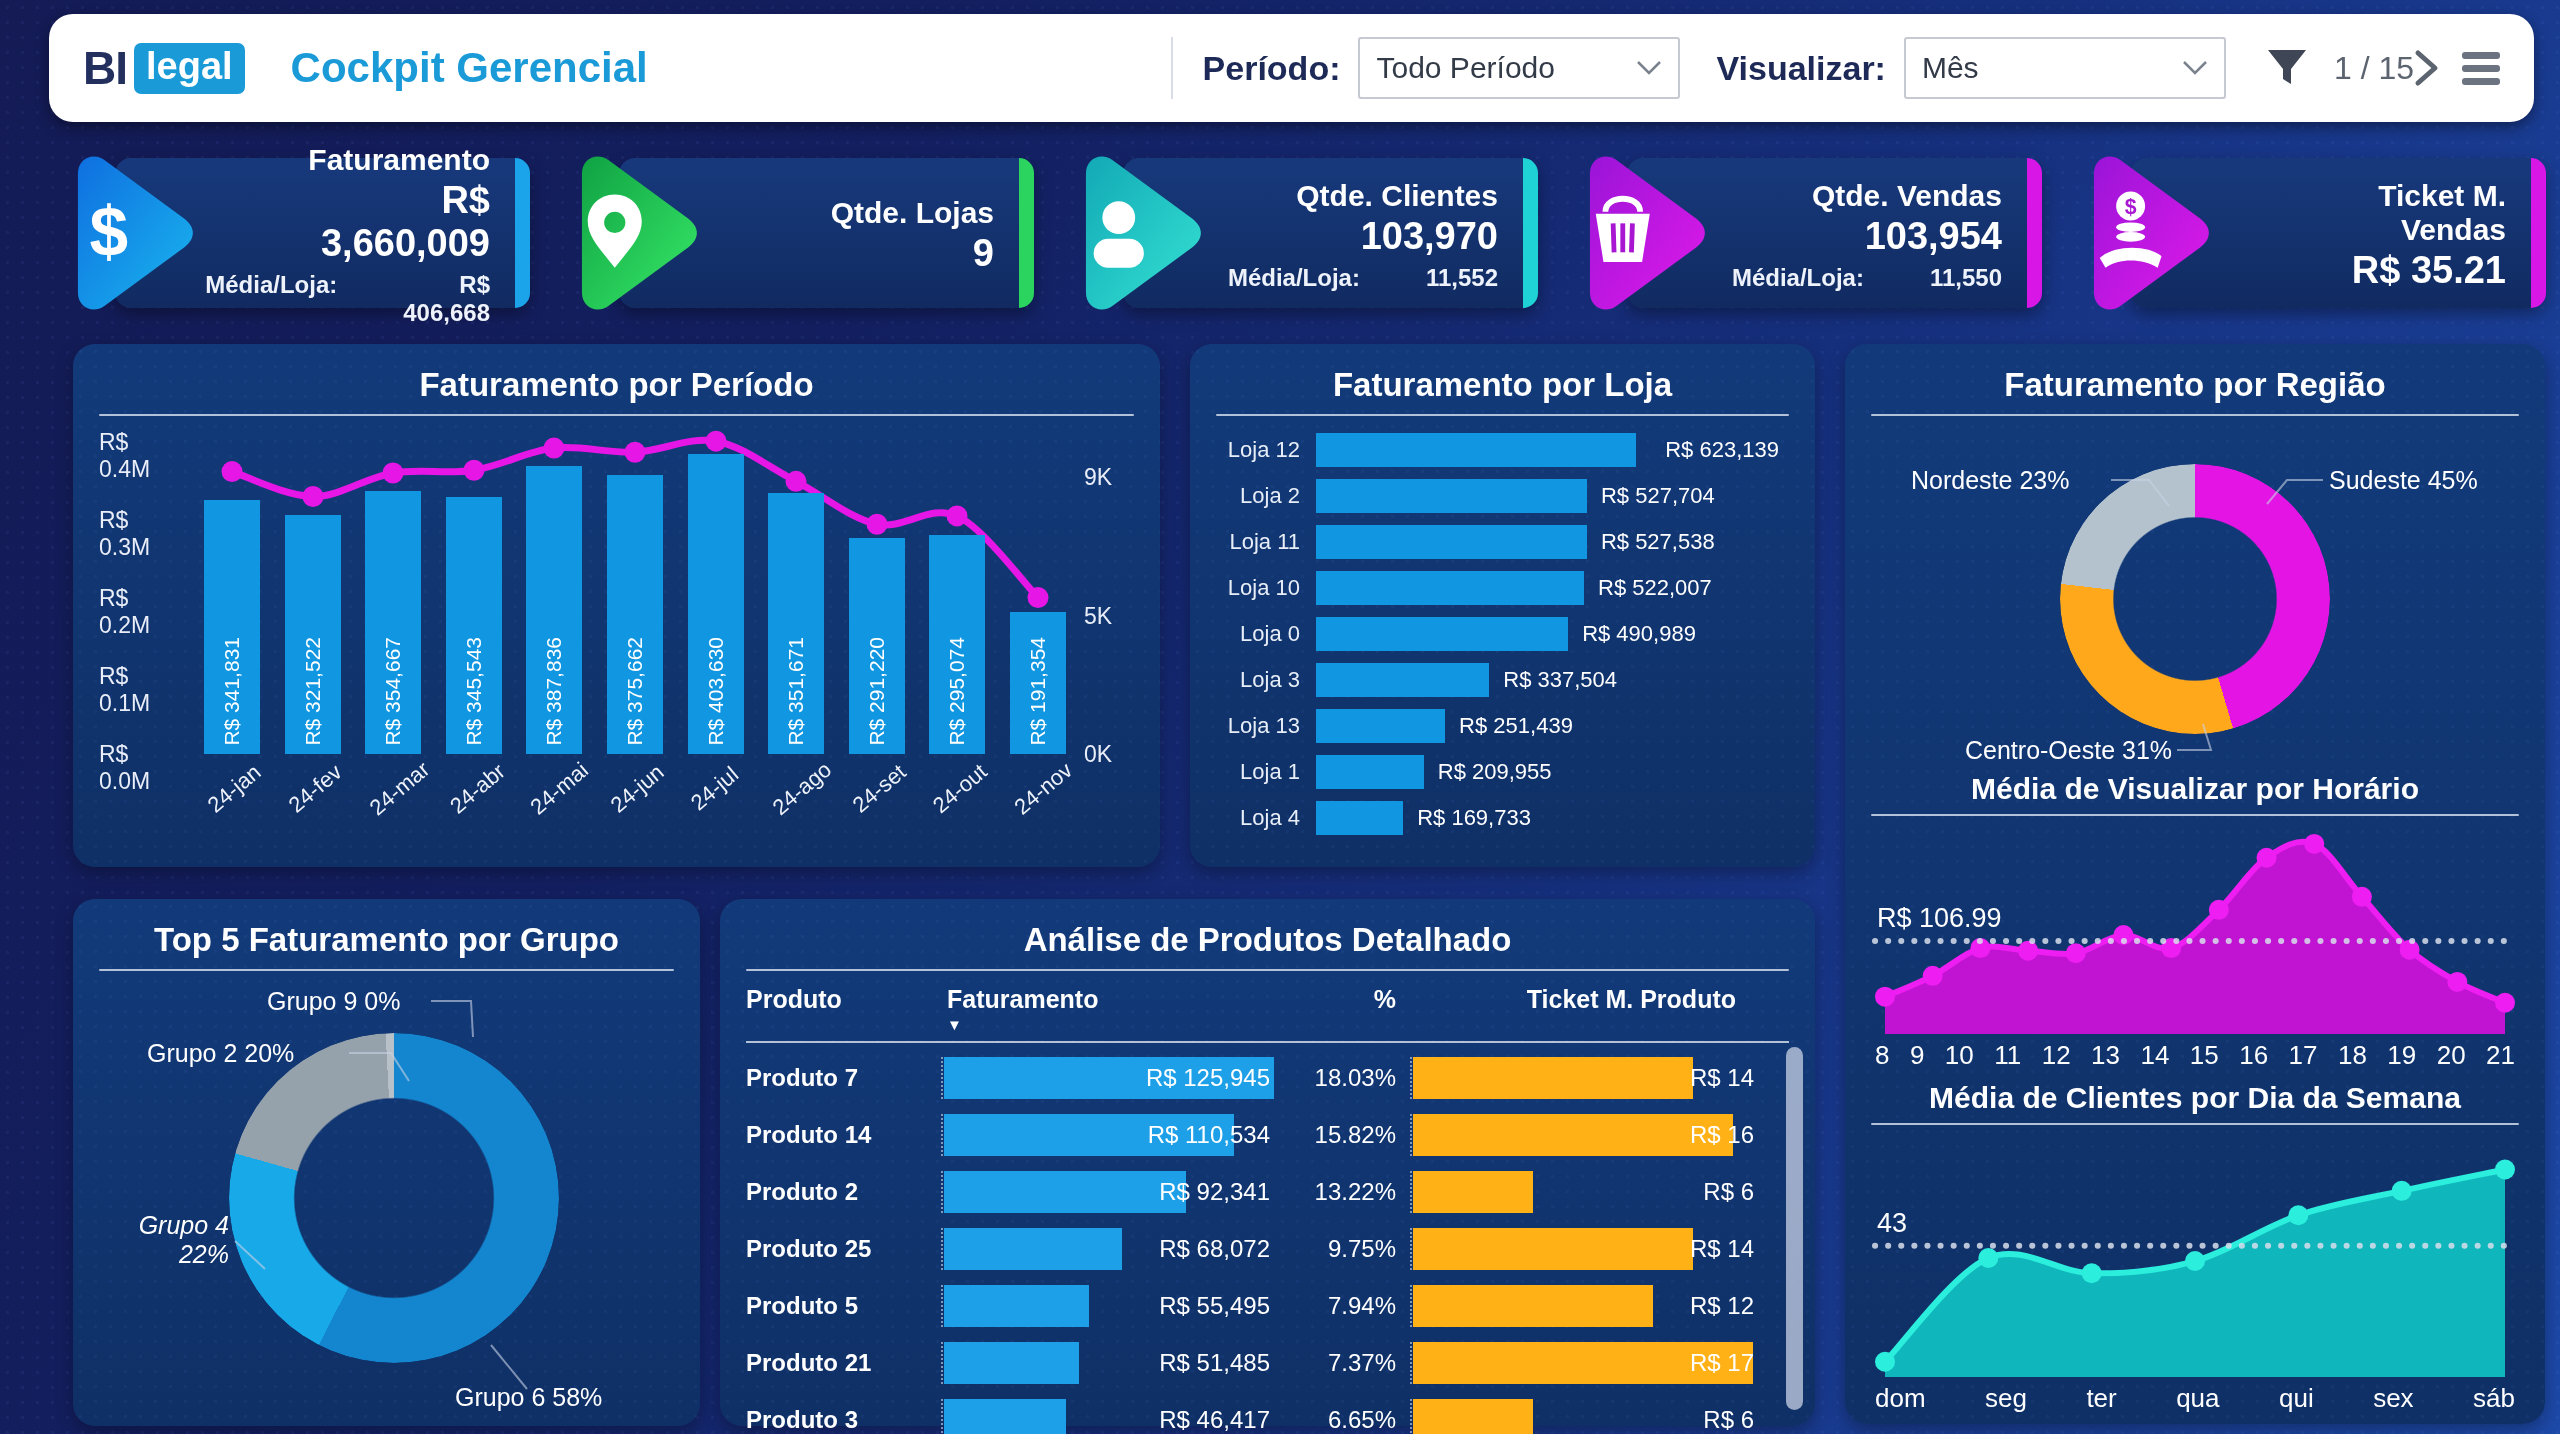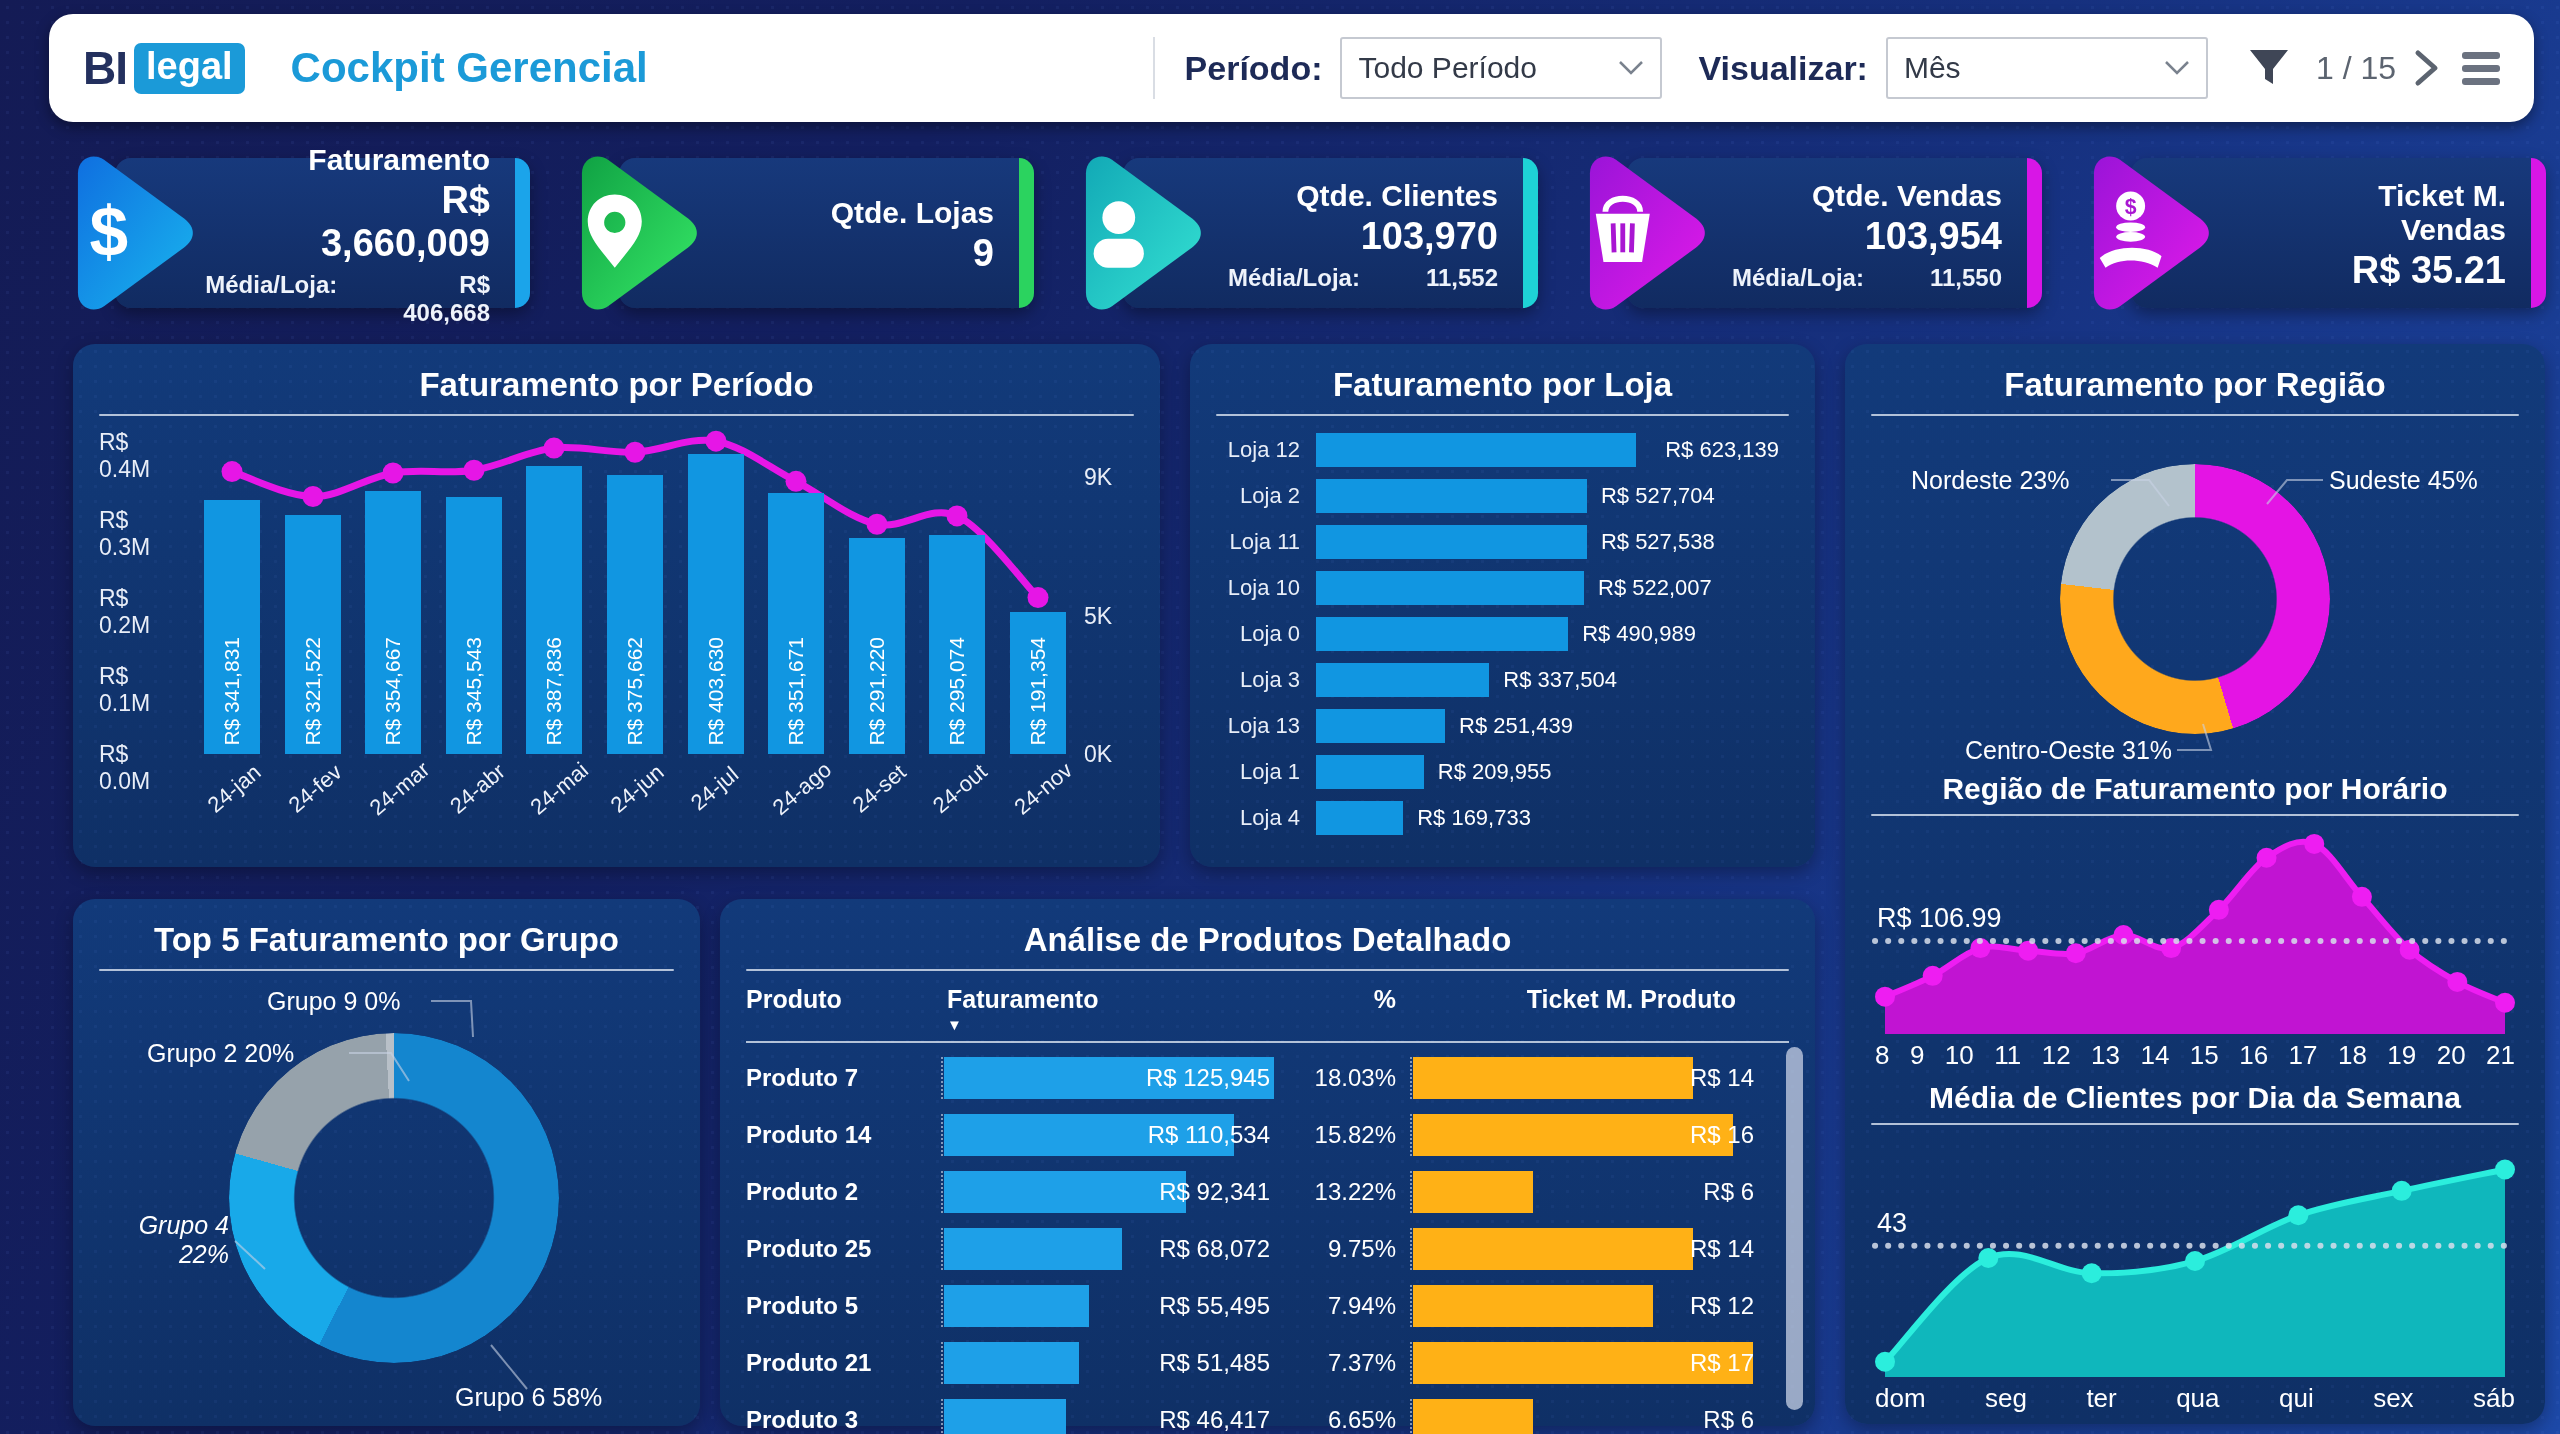--- a/index.html
+++ b/index.html
@@ -18,21 +18,21 @@
   .logo-legal { background:#1b9ad8; color:#fff; font-size:38px; font-weight:800;
     padding:2px 12px 6px; border-radius:7px; margin-left:7px; }
   .app-title { color:#1b9ad8; font-size:42px; font-weight:800; margin-left:46px; }
   .topbar-right { margin-left:auto; display:flex; align-items:center; }
   .vsep { width:2px; height:62px; background:#d9dde4; margin-right:30px; }
   .ctl-label { font-size:34px; font-weight:800; color:#1d2a57; margin-right:18px; }
   .dropdown { width:322px; height:62px; background:#fff; border:2px solid #c5c9d1; border-radius:3px;
     display:flex; align-items:center; padding:0 16px; margin-right:36px; cursor:pointer; }
   .dropdown span { font-size:30px; color:#333a48; flex:1; }
   .funnel { margin:0 26px 0 4px; cursor:pointer; }
-  .page-nav { font-size:32px; color:#5c6470; margin-right:18px; white-space:nowrap; }
+  .page-nav { font-size:32px; color:#5c6470; white-space:nowrap; }
   .nav-next { margin-right:22px; cursor:pointer; }
   .burger { display:flex; flex-direction:column; gap:6px; cursor:pointer; }
   .burger i { display:block; width:38px; height:7px; border-radius:3px; background:#6b7280; }
   
   .kpi-row { margin:36px 10px 0 115px; display:flex; gap:89px; }
   .kpi-card { position:relative; width:415px; height:150px; border-radius:16px;
     background:linear-gradient(180deg,#17397c,#112b61);
     box-shadow:0 6px 16px rgba(0,0,0,.35); padding:14px 40px 10px 150px;
     display:flex; flex-direction:column; justify-content:center; text-align:right; }
   .kpi-accent { position:absolute; right:0; top:0; bottom:0; width:15px;
@@ -550,21 +550,21 @@
       <svg class="leader" width="648" height="332">
         <polyline points="240,50 278,50 298,76" fill="none" stroke="rgba(200,210,228,.6)" stroke-width="2"></polyline>
         <polyline points="452,50 416,50 396,74" fill="none" stroke="rgba(200,210,228,.6)" stroke-width="2"></polyline>
         <polyline points="306,320 340,320 332,294" fill="none" stroke="rgba(200,210,228,.6)" stroke-width="2"></polyline>
       </svg>
       <span class="d-label" style="left:40px;top:36px;">Nordeste 23%</span>
       <span class="d-label" style="left:458px;top:36px;">Sudeste 45%</span>
       <span class="d-label" style="left:94px;top:306px;">Centro-Oeste 31%</span>
     </div>
 
-    <div class="sec-title">Região de Faturamento por Horário</div>
+    <div class="sec-title">Média de Visualizar por Horário</div>
     <div class="rule"></div>
     <div class="area-wrap">
       <svg id="horario-svg" width="648" height="204" viewBox="0 0 648 204">
           <path d="M14,166.67234042553193C21.9,163.2 45.8,153.9 61.7,145.8C77.6,137.7 93.5,122.3 109.4,118.1C125.3,113.9 141.2,119.8 157.1,120.7C173.0,121.5 188.9,125.9 204.8,123.3C220.7,120.7 236.6,105.9 252.5,105.0C268.4,104.2 284.3,122.3 300.2,118.1C316.1,113.9 331.9,94.9 347.8,79.9C363.7,64.8 379.6,38.8 395.5,27.8C411.4,16.8 427.3,7.4 443.2,13.9C459.1,20.4 475.0,49.2 490.9,66.8C506.8,84.5 522.7,105.6 538.6,119.8C554.5,134.0 570.4,143.1 586.3,151.9C602.2,160.7 626.1,169.3 634.0,172.7L634,204 L14,204 Z" fill="#c913d6" fill-opacity="0.96"></path>
           <path d="M14,166.67234042553193C21.9,163.2 45.8,153.9 61.7,145.8C77.6,137.7 93.5,122.3 109.4,118.1C125.3,113.9 141.2,119.8 157.1,120.7C173.0,121.5 188.9,125.9 204.8,123.3C220.7,120.7 236.6,105.9 252.5,105.0C268.4,104.2 284.3,122.3 300.2,118.1C316.1,113.9 331.9,94.9 347.8,79.9C363.7,64.8 379.6,38.8 395.5,27.8C411.4,16.8 427.3,7.4 443.2,13.9C459.1,20.4 475.0,49.2 490.9,66.8C506.8,84.5 522.7,105.6 538.6,119.8C554.5,134.0 570.4,143.1 586.3,151.9C602.2,160.7 626.1,169.3 634.0,172.7" fill="none" stroke="#ee1df2" stroke-width="6" stroke-linecap="round"></path>
           <circle cx="14" cy="166.67234042553193" r="10" fill="#ee1df2"></circle>
           <circle cx="61.69230769230769" cy="145.83829787234043" r="10" fill="#ee1df2"></circle>
           <circle cx="109.38461538461539" cy="118.0595744680851" r="10" fill="#ee1df2"></circle>
           <circle cx="157.07692307692307" cy="120.66382978723405" r="10" fill="#ee1df2"></circle>
           <circle cx="204.76923076923077" cy="123.26808510638297" r="10" fill="#ee1df2"></circle>

